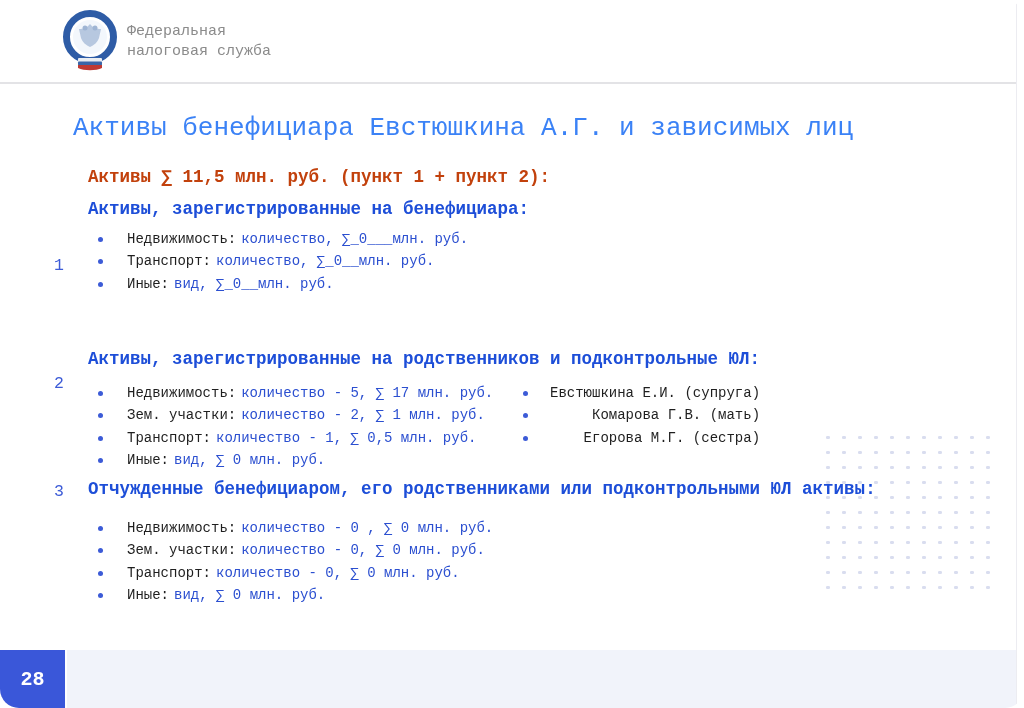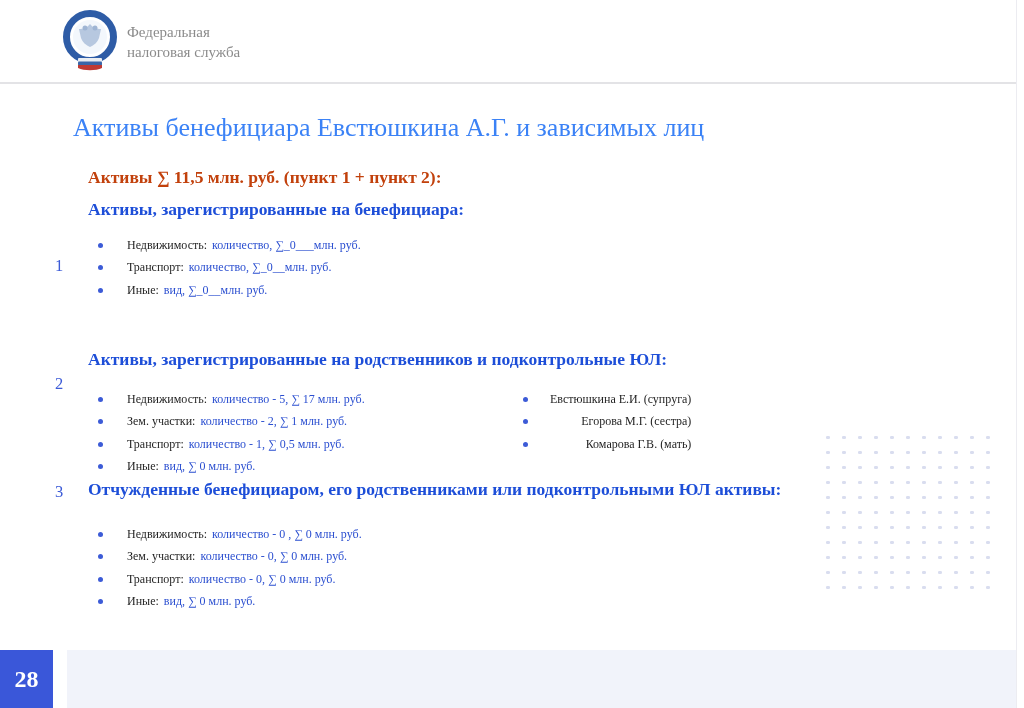--- a/index.html
+++ b/index.html
@@ -1,46 +1,47 @@
 <!DOCTYPE html>
 <html lang="ru"><head>
 <meta charset="utf-8">
 <style>
   html,body{margin:0;padding:0;background:#ffffff;}
   .slide{
     position:relative;width:1024px;height:708px;background:#ffffff;overflow:hidden;
-    font-family:Liberation Serif, serif;
+    font-family:Liberation Mono, monospace;
+    border-radius:19px;
   }
   .hdr-rule{position:absolute;left:0;top:82px;width:1016px;height:2px;background:#e3e3e6;}
   .right-edge{position:absolute;left:1016px;top:0;width:1px;height:708px;background:#ececf1;}
   .logo{position:absolute;left:62px;top:8px;width:56px;height:64px;}
   .org{position:absolute;left:127px;top:22px;font-size:15px;line-height:20px;color:#8b8b8b;}
   .title{position:absolute;left:73px;top:113px;font-size:26px;font-weight:400;color:#3b82f6;white-space:nowrap;}
   .summary{position:absolute;left:88px;top:167px;font-size:17.5px;font-weight:700;color:#c2410c;white-space:nowrap;}
   .sec-h{position:absolute;left:88px;font-size:17.5px;font-weight:700;color:#1d4ed8;white-space:nowrap;}
   .sec-h.s1{top:199px;} .sec-h.s2{top:349px;text-align:center;} .sec-h.s3{top:479px;}
   .sec-num{position:absolute;left:48px;width:22px;text-align:center;font-size:16.5px;color:#3c5bd7;}
   .sec-num.n1{top:256px;} .sec-num.n2{top:374px;} .sec-num.n3{top:482px;}
-  .list{position:absolute;left:97px;font-size:12px;color:#252525;margin-top:6px;}
+  .list{position:absolute;left:97px;font-size:14px;color:#252525;}
   .list.l1{top:228px;} .list.l2{top:382px;} .list.l3{top:517px;}
   .list.rel{left:522px;top:382px;}
   .li{position:relative;padding-left:30px;line-height:22.4px;white-space:nowrap;}
   .rel .li{padding-left:28px;text-align:right;}
   .dot{position:absolute;left:1px;top:9px;width:5px;height:5px;border-radius:50%;background:#3c5bd7;}
   .lbl{color:#1f1f1f;}
   .val{color:#2b4fd0;margin-left:5px;}
   .dots{
     position:absolute;left:820px;top:430px;width:178px;height:170px;
     background-image:radial-gradient(circle,#d9ddef 1.7px,rgba(255,255,255,0) 2px);
     background-size:16px 15px;
   }
   .footer-bar{position:absolute;left:67px;top:650px;width:949px;height:58px;background:#f1f3fa;}
   .page-badge{
-    position:absolute;left:0;top:650px;width:53px;height:58px;background:#3a57d9;color:#ffffff;
-    font-size:24px;font-weight:700;display:flex;align-items:center;justify-content:center;
+    position:absolute;left:0;top:650px;width:65px;height:58px;background:#3a57d9;color:#ffffff;
+    font-size:20px;font-weight:700;display:flex;align-items:center;justify-content:center;
   }
 </style>
 </head>
 <body>
 
 <div class="slide">
 
   <div class="logo">
     <svg width="56" height="64" viewBox="0 0 56 64" aria-hidden="true">
       <circle cx="28" cy="29" r="23.5" fill="#ffffff" stroke="#2e5ca6" stroke-width="7"></circle>
@@ -102,25 +103,25 @@
       <span class="lbl">Иные:</span><span class="val">вид, ∑ 0 млн. руб.</span>
     </div>
   </div>
   <div class="list rel">
     <div class="li">
       <span class="dot"></span>
       <span class="lbl">Евстюшкина Е.И. (супруга)</span>
     </div>
     <div class="li">
       <span class="dot"></span>
-      <span class="lbl">Егорова М.Г. (сестра)</span>
+      <span class="lbl">Комарова Г.В. (мать)</span>
     </div>
     <div class="li">
       <span class="dot"></span>
-      <span class="lbl">Комарова Г.В. (мать)</span>
+      <span class="lbl">Егорова М.Г. (сестра)</span>
     </div>
   </div>
 
   <div class="sec-h s3">Отчужденные бенефициаром, его родственниками или подконтрольными ЮЛ активы:</div>
   <div class="list l3">
     <div class="li">
       <span class="dot"></span>
       <span class="lbl">Недвижимость:</span><span class="val">количество - 0 , ∑ 0 млн. руб.</span>
     </div>
     <div class="li">

